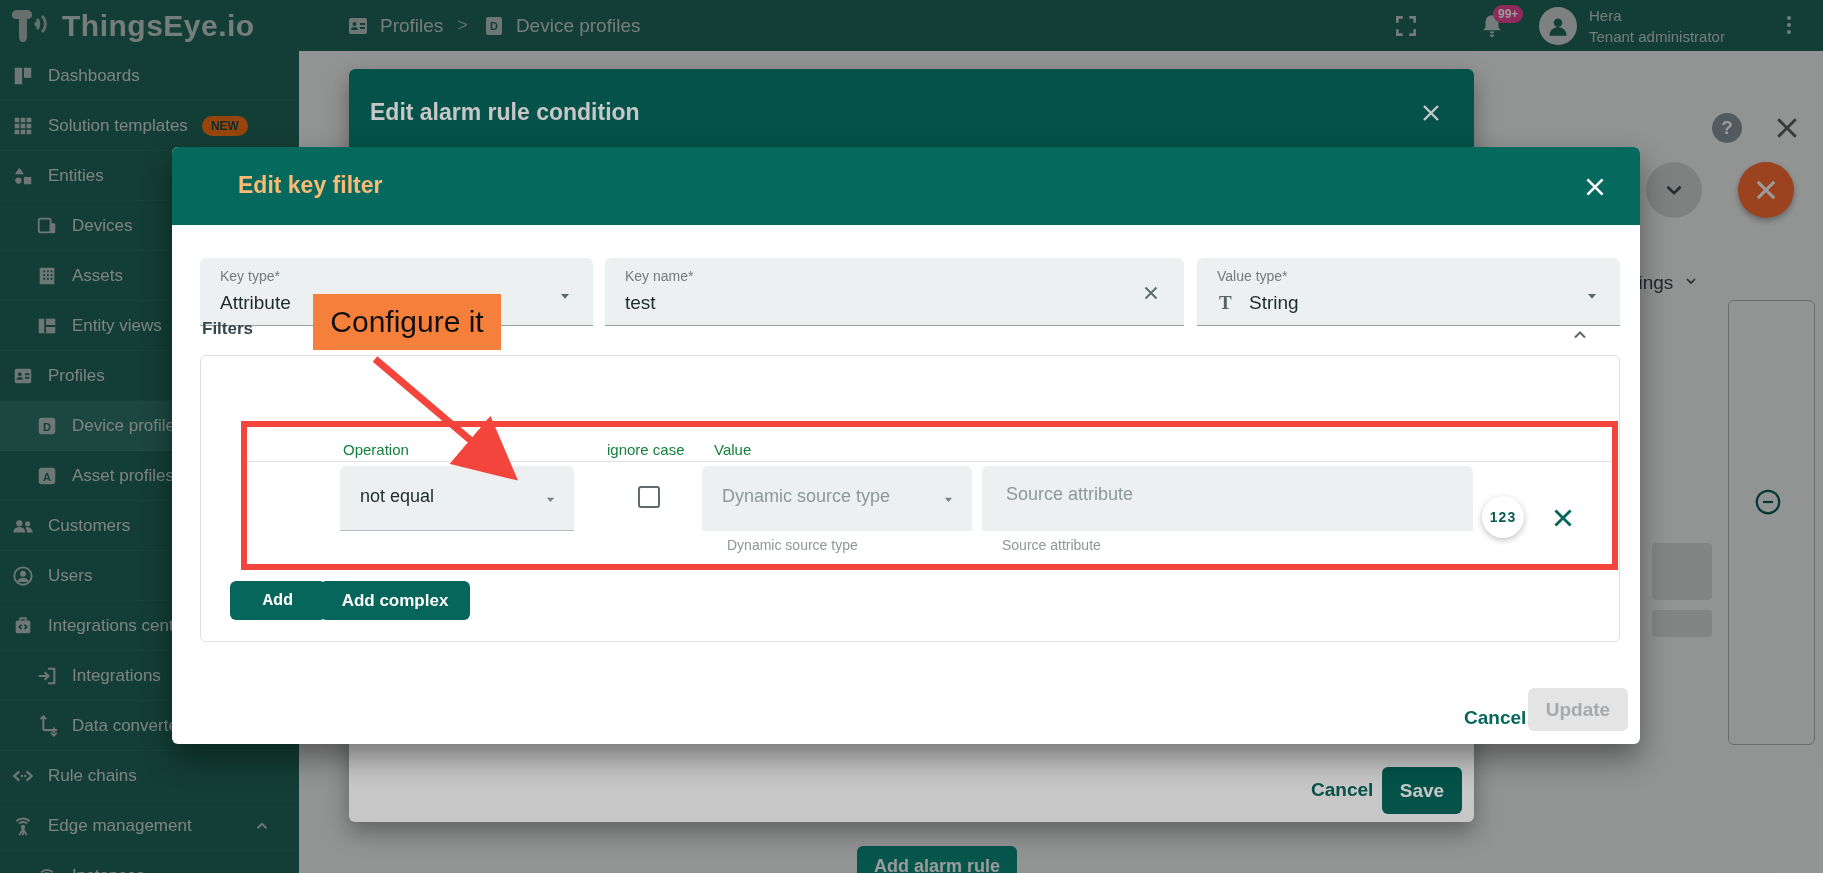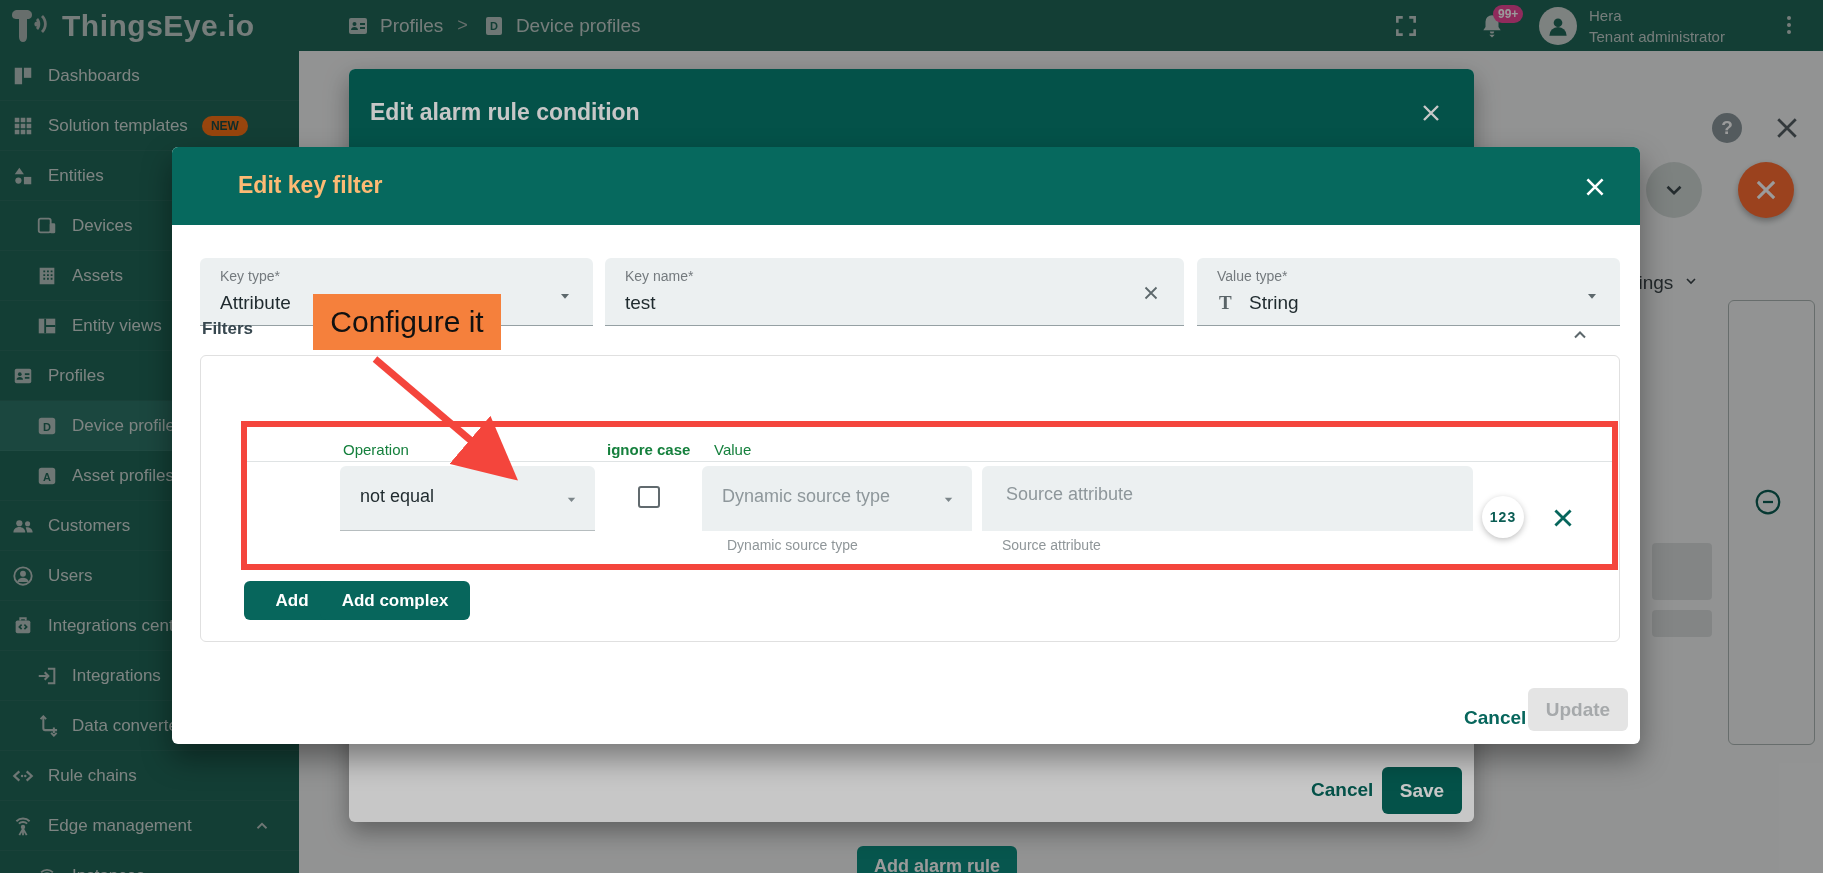--- a/index.html
+++ b/index.html
@@ -103,25 +103,25 @@
 
   .annotation { position:absolute; left:141px; top:147px; width:188px; height:56px; background:#f5803c;
                 display:flex; align-items:center; justify-content:center;
                 font-size:30px; color:#111; z-index:7; }
   #arrowSvg { position:absolute; left:0; top:0; width:1468px; height:597px; z-index:7; pointer-events:none; }
 
   .red-rect { position:absolute; left:69px; top:274px; width:1377px; height:149px;
               border:6px solid #f4453c; z-index:6; pointer-events:none; }
 
   .col-hdr { position:absolute; top:294px; font-size:15px; color:#15803d; }
-  #hdr-op { left:171px; } #hdr-ic { left:435px;font-weight:bold; } #hdr-val { left:542px; }
+  #hdr-op { left:171px; } #hdr-ic { left:435px; } #hdr-val { left:542px; }
   .row-divider { position:absolute; left:75px; top:314px; width:1365px; height:1px; background:#dfe3e4; }
 
   .row-field { position:absolute; top:319px; height:65px; background:#ecf0f1; border-radius:6px 6px 0 0; }
-  #rf-op  { left:168px; width:255px; border-bottom:1px solid #b6bdbf; cursor:pointer; }
+  #rf-op  { left:168px; width:234px; border-bottom:1px solid #b6bdbf; cursor:pointer; }
   #rf-dyn { left:530px; width:270px; cursor:pointer; }
   #rf-src { left:810px; width:491px; }
   .row-field .rval { position:absolute; left:20px; top:20px; font-size:18px; color:#1f2a2e; }
   .row-field .rph  { position:absolute; left:20px; top:20px; font-size:18px; color:#8e979b; }
   .row-field .arr  { position:absolute; right:16px; top:26px; width:15px; height:15px; color:#7c868a; }
   #src-input { position:absolute; left:24px; top:18px; width:430px; border:none; outline:none;
                background:transparent; font-size:18px; color:#1f2a2e; font-family:"Liberation Sans", sans-serif; }
   #src-input::placeholder { color:#8e979b; opacity:1; }
   .helper { position:absolute; top:390px; font-size:14px; color:#8f9699; }
   #hlp-dyn { left:555px; } #hlp-src { left:830px; }
@@ -130,21 +130,21 @@
          border:2px solid #616a6e; border-radius:3px; background:#fff; cursor:pointer; }
 
   .num-badge { position:absolute; left:1310px; top:349px; width:42px; height:42px; border-radius:50%;
                background:#fff; box-shadow:0 2px 6px rgba(0,0,0,.25); color:#0b5d54;
                font-size:14px; font-weight:bold; display:flex; align-items:center; justify-content:center;
                letter-spacing:1px; cursor:pointer; }
   .row-remove { position:absolute; left:1378px; top:358px; width:26px; height:26px; color:#07665c; cursor:pointer; }
 
   .btn-teal { position:absolute; background:#07665c; color:#fff; border:none; border-radius:6px;
               font-size:17px; font-weight:bold; cursor:pointer; font-family:"Liberation Sans", sans-serif; }
-  #btn-add { left:72px; top:434px; width:96px; height:39px; }
+  #btn-add { left:58px; top:434px; width:96px; height:39px;font-family:Liberation Mono, monospace; }
   #btn-addc { left:148px; top:434px; width:150px; height:39px; }
 
   .d-cancel { position:absolute; left:1272px; top:550px; background:none; border:none; color:#07665c;
               font-size:19px; font-weight:bold; padding:10px 20px; cursor:pointer;
               font-family:"Liberation Sans", sans-serif; }
   .d-update { position:absolute; left:1356px; top:541px; width:100px; height:43px; background:#e4e4e4;
               color:#a6a9ab; font-size:19px; font-weight:bold; border:none; border-radius:6px;
               font-family:"Liberation Sans", sans-serif; }
   svg { display:block; }
 </style>

